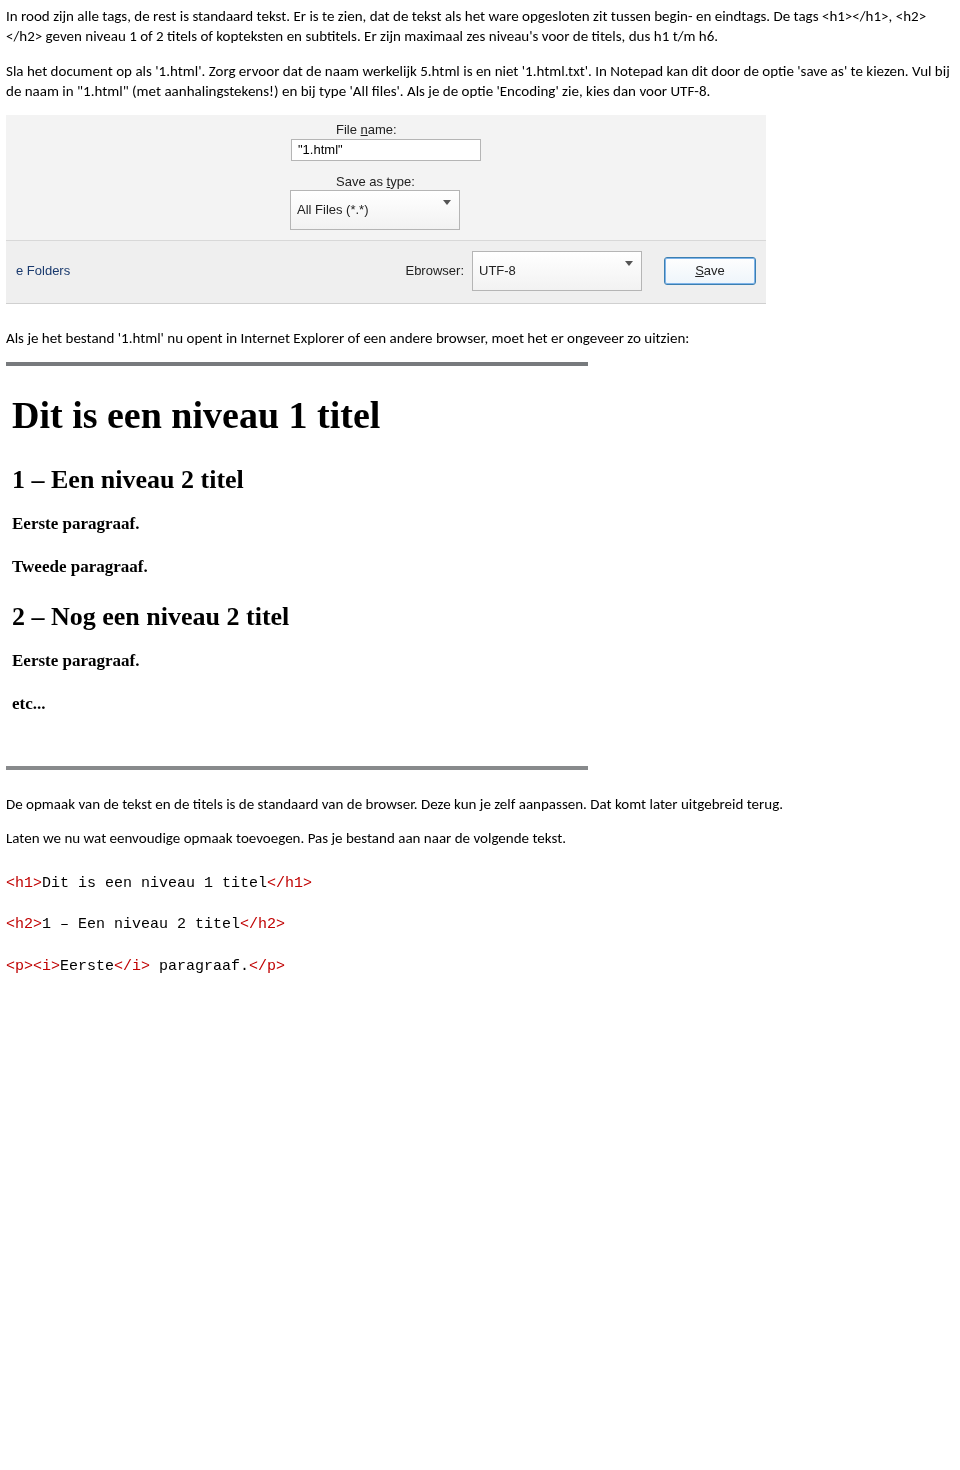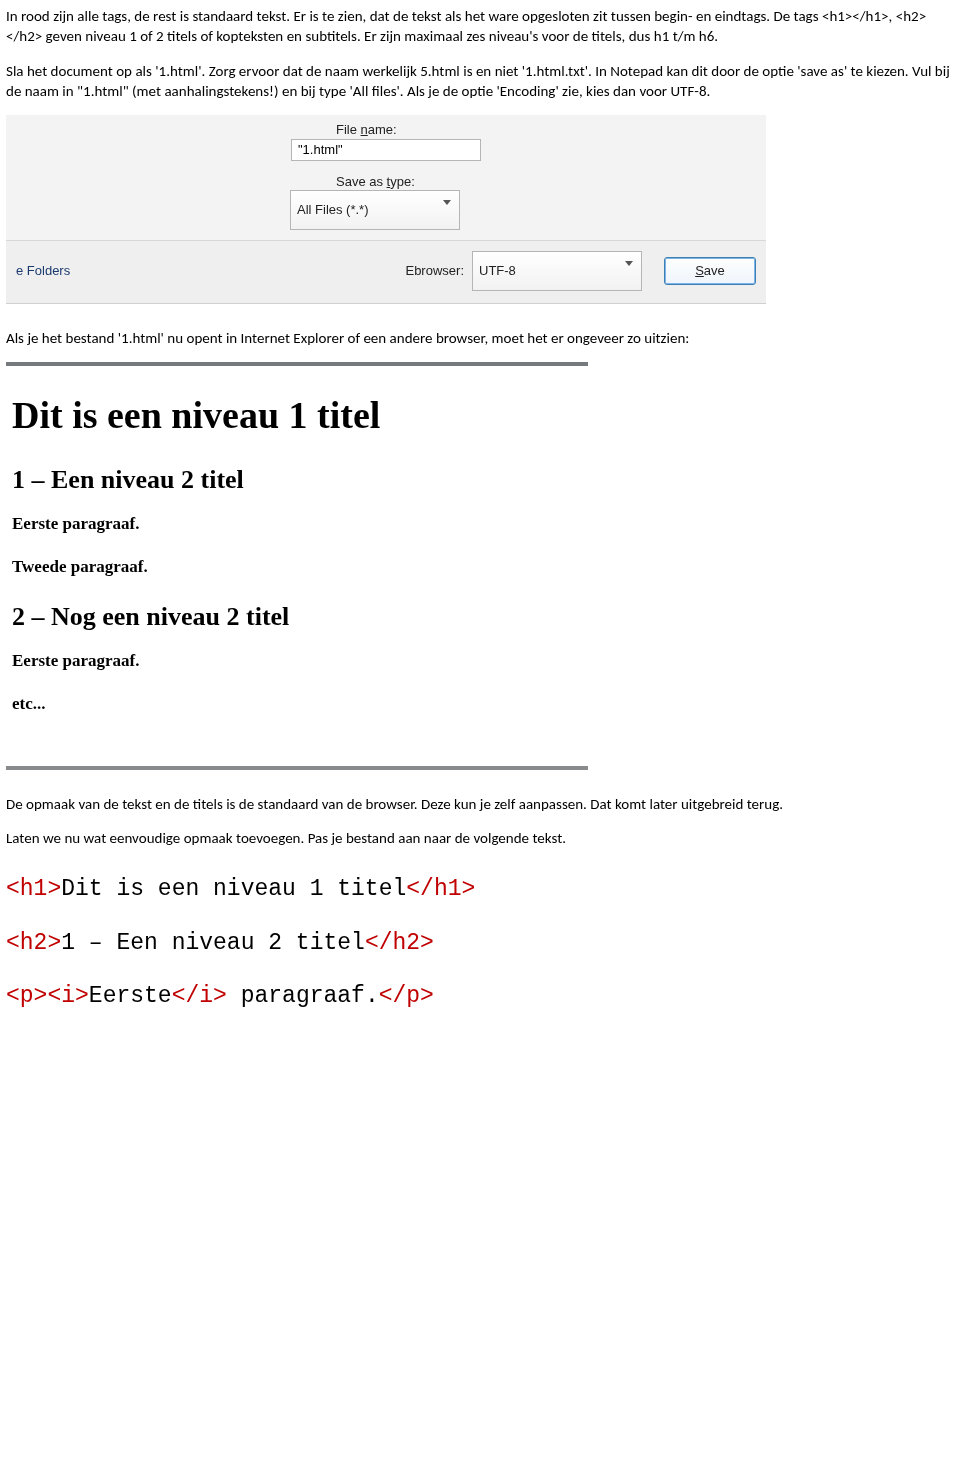--- a/index.html
+++ b/index.html
@@ -132,21 +132,21 @@
   }
   .bm-p {
     font-size: 17px;
     margin: 0 0 20px 0;
     font-weight: bold;
   }
 
   
   .code {
     font-family: "Courier New", Courier, monospace;
-    font-size: 23px;
+    font-size: 15px;
     line-height: 1.55;
     margin-top: 24px;
   }
   .code p { margin: 0 0 18px 0; }
   .red { color: #c00000; }
   .black { color: #000; }
 </style>
 </head>
 <body>
 <div class="page">

